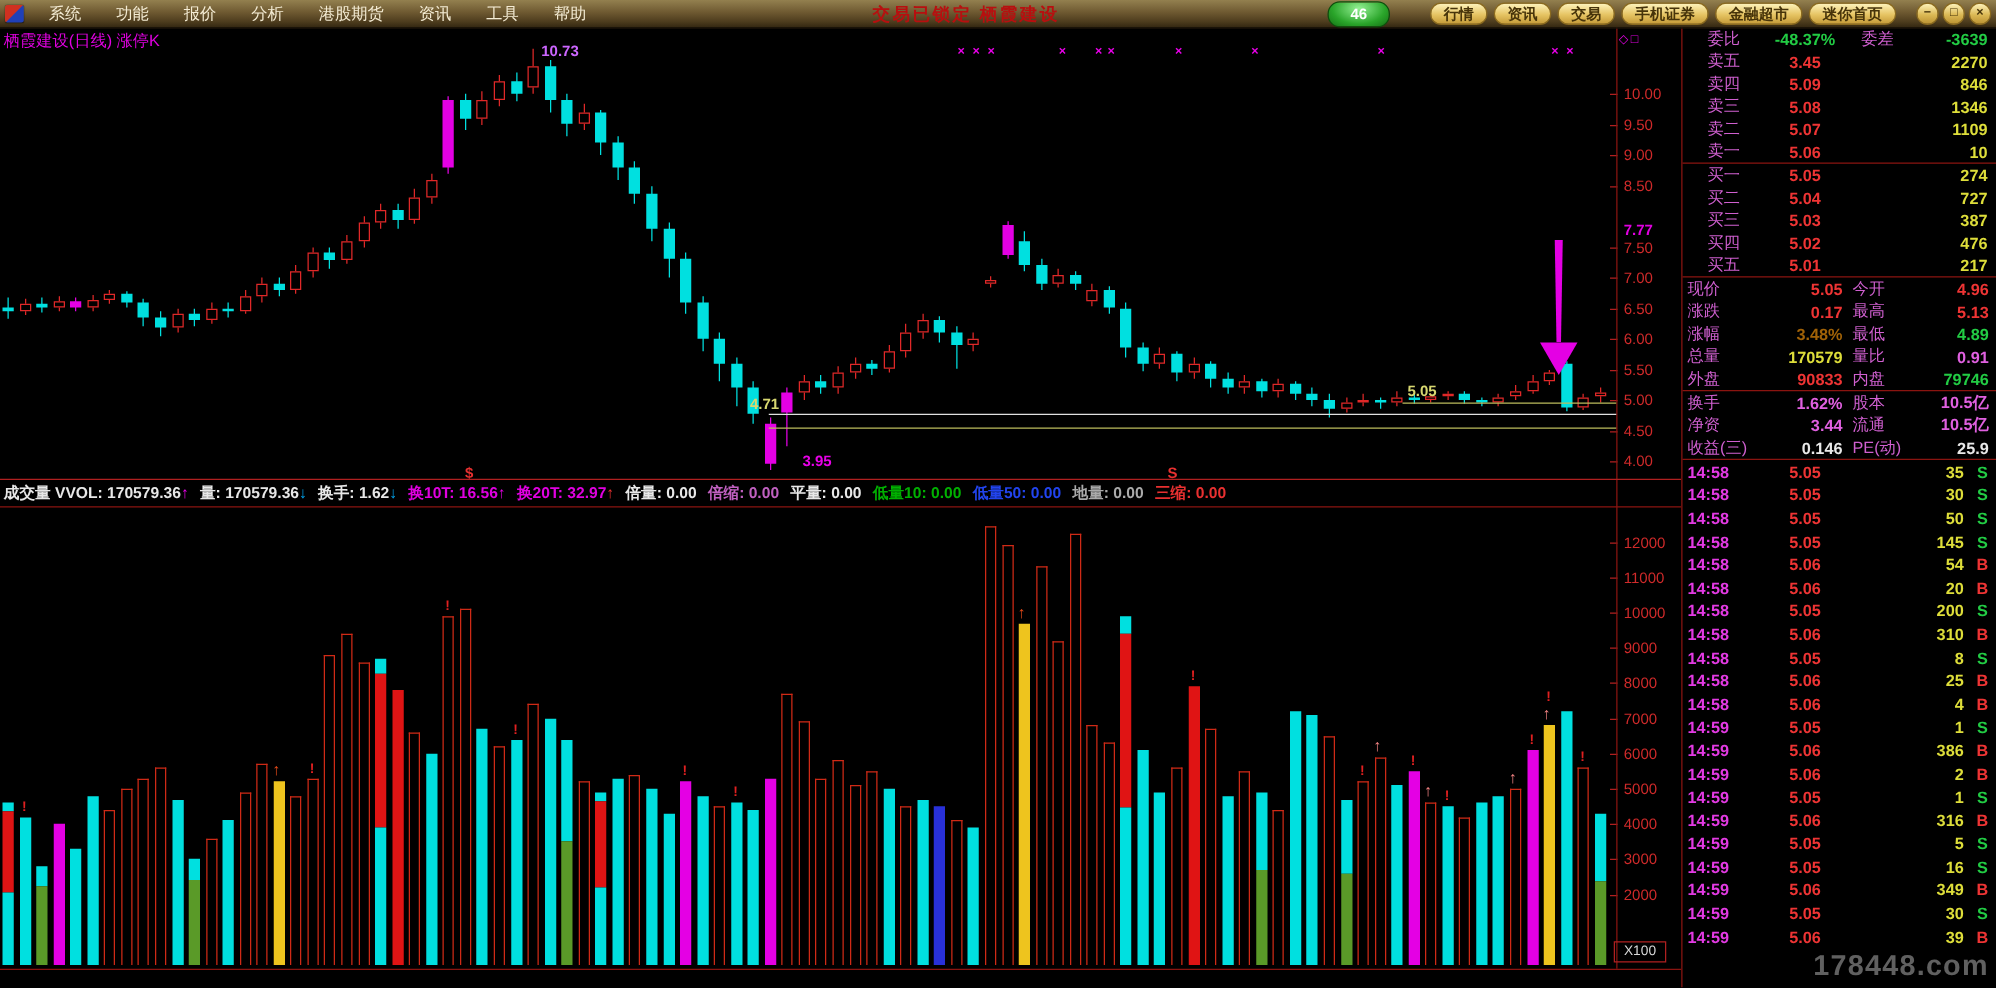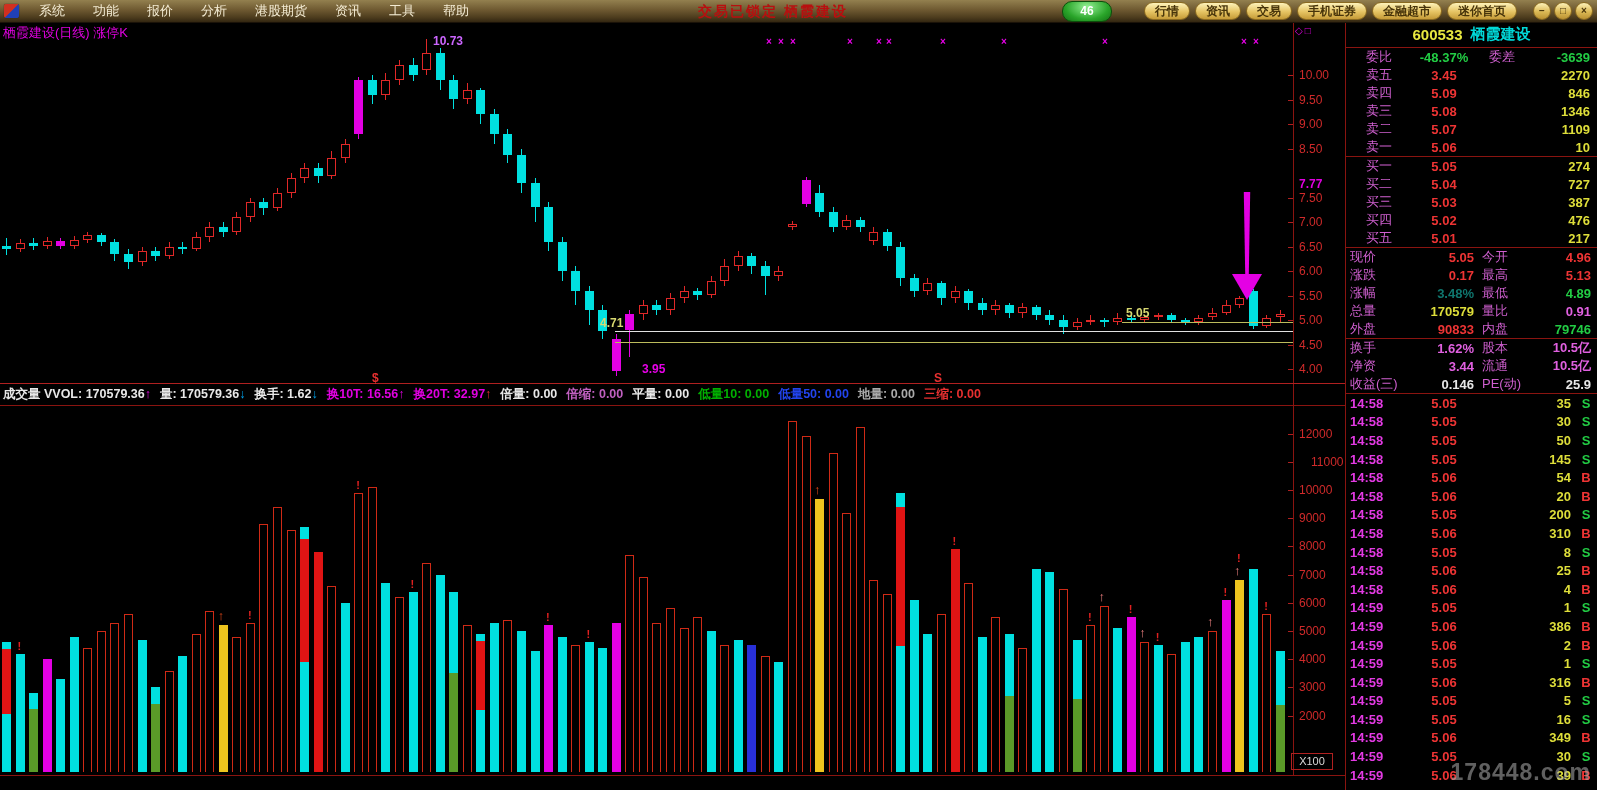--- a/index.html
+++ b/index.html
@@ -502,21 +502,21 @@
       <div class="atick" style="top:273.5px;"></div>
       <div class="paxlabel" style="top:291.0px;">5.00</div>
       <div class="atick" style="top:298.0px;"></div>
       <div class="paxlabel" style="top:315.5px;">4.50</div>
       <div class="atick" style="top:322.5px;"></div>
       <div class="paxlabel" style="top:340.0px;">4.00</div>
       <div class="atick" style="top:347.0px;"></div>
       <div class="paxlabel phl" style="top:155.3px;">7.77</div>
       <div class="vaxlabel" style="top:404.6px;">12000</div>
       <div class="atick" style="top:411.6px;"></div>
-      <div class="vaxlabel" style="top:432.8px;margin-left:12px;">11000</div>
+      <div class="vaxlabel" style="top:432.8px;">11000</div>
       <div class="atick" style="top:439.8px;"></div>
       <div class="vaxlabel" style="top:461.0px;">10000</div>
       <div class="atick" style="top:468.0px;"></div>
       <div class="vaxlabel" style="top:489.2px;">9000</div>
       <div class="atick" style="top:496.2px;"></div>
       <div class="vaxlabel" style="top:517.4px;">8000</div>
       <div class="atick" style="top:524.4px;"></div>
       <div class="vaxlabel" style="top:545.6px;">7000</div>
       <div class="atick" style="top:552.6px;"></div>
       <div class="vaxlabel" style="top:573.8px;">6000</div>
@@ -546,24 +546,20 @@
       <span class="iseg" style="color: rgb(232, 232, 232);">平量: 0.00</span>
       <span class="iseg" style="color: rgb(0, 176, 0);">低量10: 0.00</span>
       <span class="iseg" style="color: rgb(34, 68, 238);">低量50: 0.00</span>
       <span class="iseg" style="color: rgb(170, 170, 170);">地量: 0.00</span>
       <span class="iseg" style="color: rgb(232, 48, 48);">三缩: 0.00</span>
     </div>
   <div class="xunit">X100</div>
 </div>
 
 <aside id="panel">
-  <div class="ptitle">
-    <span class="code">600533</span>
-    <span class="name">栖霞建设</span>
-  </div>
   <div class="prow">
     <span class="plabel">委比</span>
     <span class="pprice" id="wbval1" style="color: rgb(34, 204, 68);">-48.37%</span>
     <span class="plabel" style="width:44px">委差</span>
     <span class="pqty" id="wbval2" style="color: rgb(34, 204, 68);">-3639</span>
   </div>
   <div id="asks">
       <div class="prow">
         <span class="plabel">卖五</span>
         <span class="pprice">3.45</span>
@@ -627,21 +623,21 @@
         <span class="dval2" style="color: rgb(238, 52, 52);">4.96</span>
       </div>
       <div class="prow">
         <span class="dlabel">涨跌</span>
         <span class="dval1" style="color: rgb(238, 52, 52);">0.17</span>
         <span class="dlabel2">最高</span>
         <span class="dval2" style="color: rgb(238, 52, 52);">5.13</span>
       </div>
       <div class="prow">
         <span class="dlabel">涨幅</span>
-        <span class="dval1" style="color: #0f766e;">3.48%</span>
+        <span class="dval1" style="color: #a16207;">3.48%</span>
         <span class="dlabel2">最低</span>
         <span class="dval2" style="color: rgb(34, 204, 68);">4.89</span>
       </div>
       <div class="prow">
         <span class="dlabel">总量</span>
         <span class="dval1" style="color: rgb(222, 222, 58);">170579</span>
         <span class="dlabel2">量比</span>
         <span class="dval2" style="color: rgb(224, 96, 224);">0.91</span>
       </div>
       <div class="prow">

